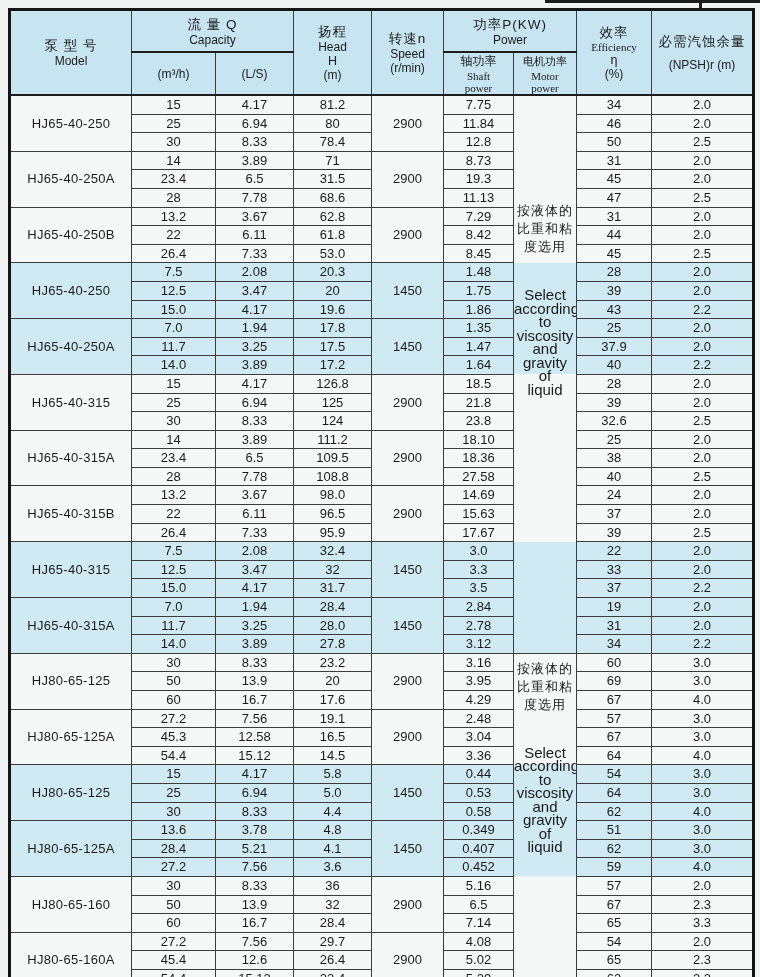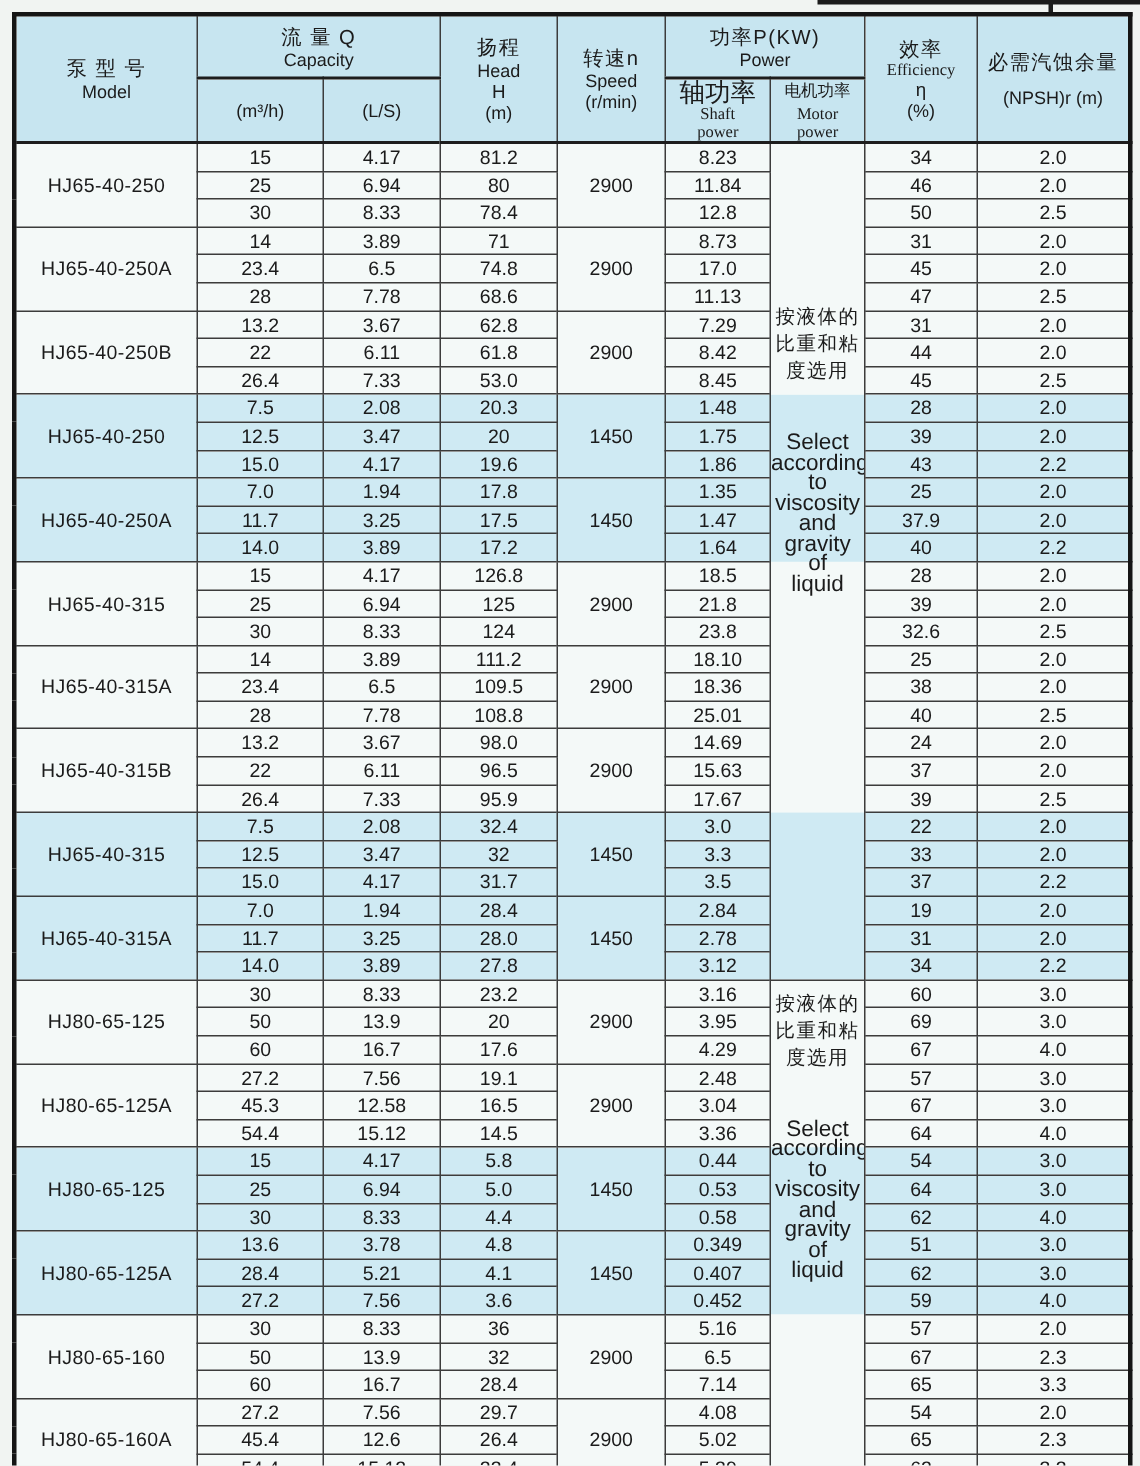--- a/index.html
+++ b/index.html
@@ -125,39 +125,39 @@
         </th>
       </tr>
       <tr class="h2">
         <th>
           <div class="en">(m³/h)</div>
         </th>
         <th>
           <div class="en">(L/S)</div>
         </th>
         <th>
-          <div class="zh" style="font-size:17px;letter-spacing:0">轴功率</div>
+          <div class="zh" style="font-size:12px;letter-spacing:0">轴功率</div>
           <div class="en-sm">Shaft</div>
           <div class="en-sm">power</div>
         </th>
         <th>
           <div class="zh" style="font-size:11px;letter-spacing:0">电机功率</div>
           <div class="en-sm">Motor</div>
           <div class="en-sm">power</div>
         </th>
       </tr>
     </thead>
     <tbody>
         <tr class="row-white group-start">
           <td class="model-cell" rowspan="3">HJ65-40-250</td>
           <td>15</td>
           <td>4.17</td>
           <td>81.2</td>
           <td class="speed-cell" rowspan="3">2900</td>
-          <td>8.23</td>
+          <td>7.75</td>
           <td class="motor-cell motor-first" rowspan="30">
             <div class="note-zh">
               <div>按液体的</div>
               <div>比重和粘</div>
               <div>度选用</div>
             </div>
             <div class="note-en">
               <div>Select</div>
               <div>according</div>
               <div>to</div>
@@ -193,22 +193,22 @@
           <td>3.89</td>
           <td>71</td>
           <td class="speed-cell" rowspan="3">2900</td>
           <td>8.73</td>
           <td>31</td>
           <td>2.0</td>
         </tr>
         <tr class="row-white">
           <td>23.4</td>
           <td>6.5</td>
-          <td>74.8</td>
-          <td>17.0</td>
+          <td>31.5</td>
+          <td>19.3</td>
           <td>45</td>
           <td>2.0</td>
         </tr>
         <tr class="row-white">
           <td>28</td>
           <td>7.78</td>
           <td>68.6</td>
           <td>11.13</td>
           <td>47</td>
           <td>2.5</td>
@@ -332,21 +332,21 @@
           <td>6.5</td>
           <td>109.5</td>
           <td>18.36</td>
           <td>38</td>
           <td>2.0</td>
         </tr>
         <tr class="row-white">
           <td>28</td>
           <td>7.78</td>
           <td>108.8</td>
-          <td>25.01</td>
+          <td>27.58</td>
           <td>40</td>
           <td>2.5</td>
         </tr>
         <tr class="row-white group-start">
           <td class="model-cell" rowspan="3">HJ65-40-315B</td>
           <td>13.2</td>
           <td>3.67</td>
           <td>98.0</td>
           <td class="speed-cell" rowspan="3">2900</td>
           <td>14.69</td>

